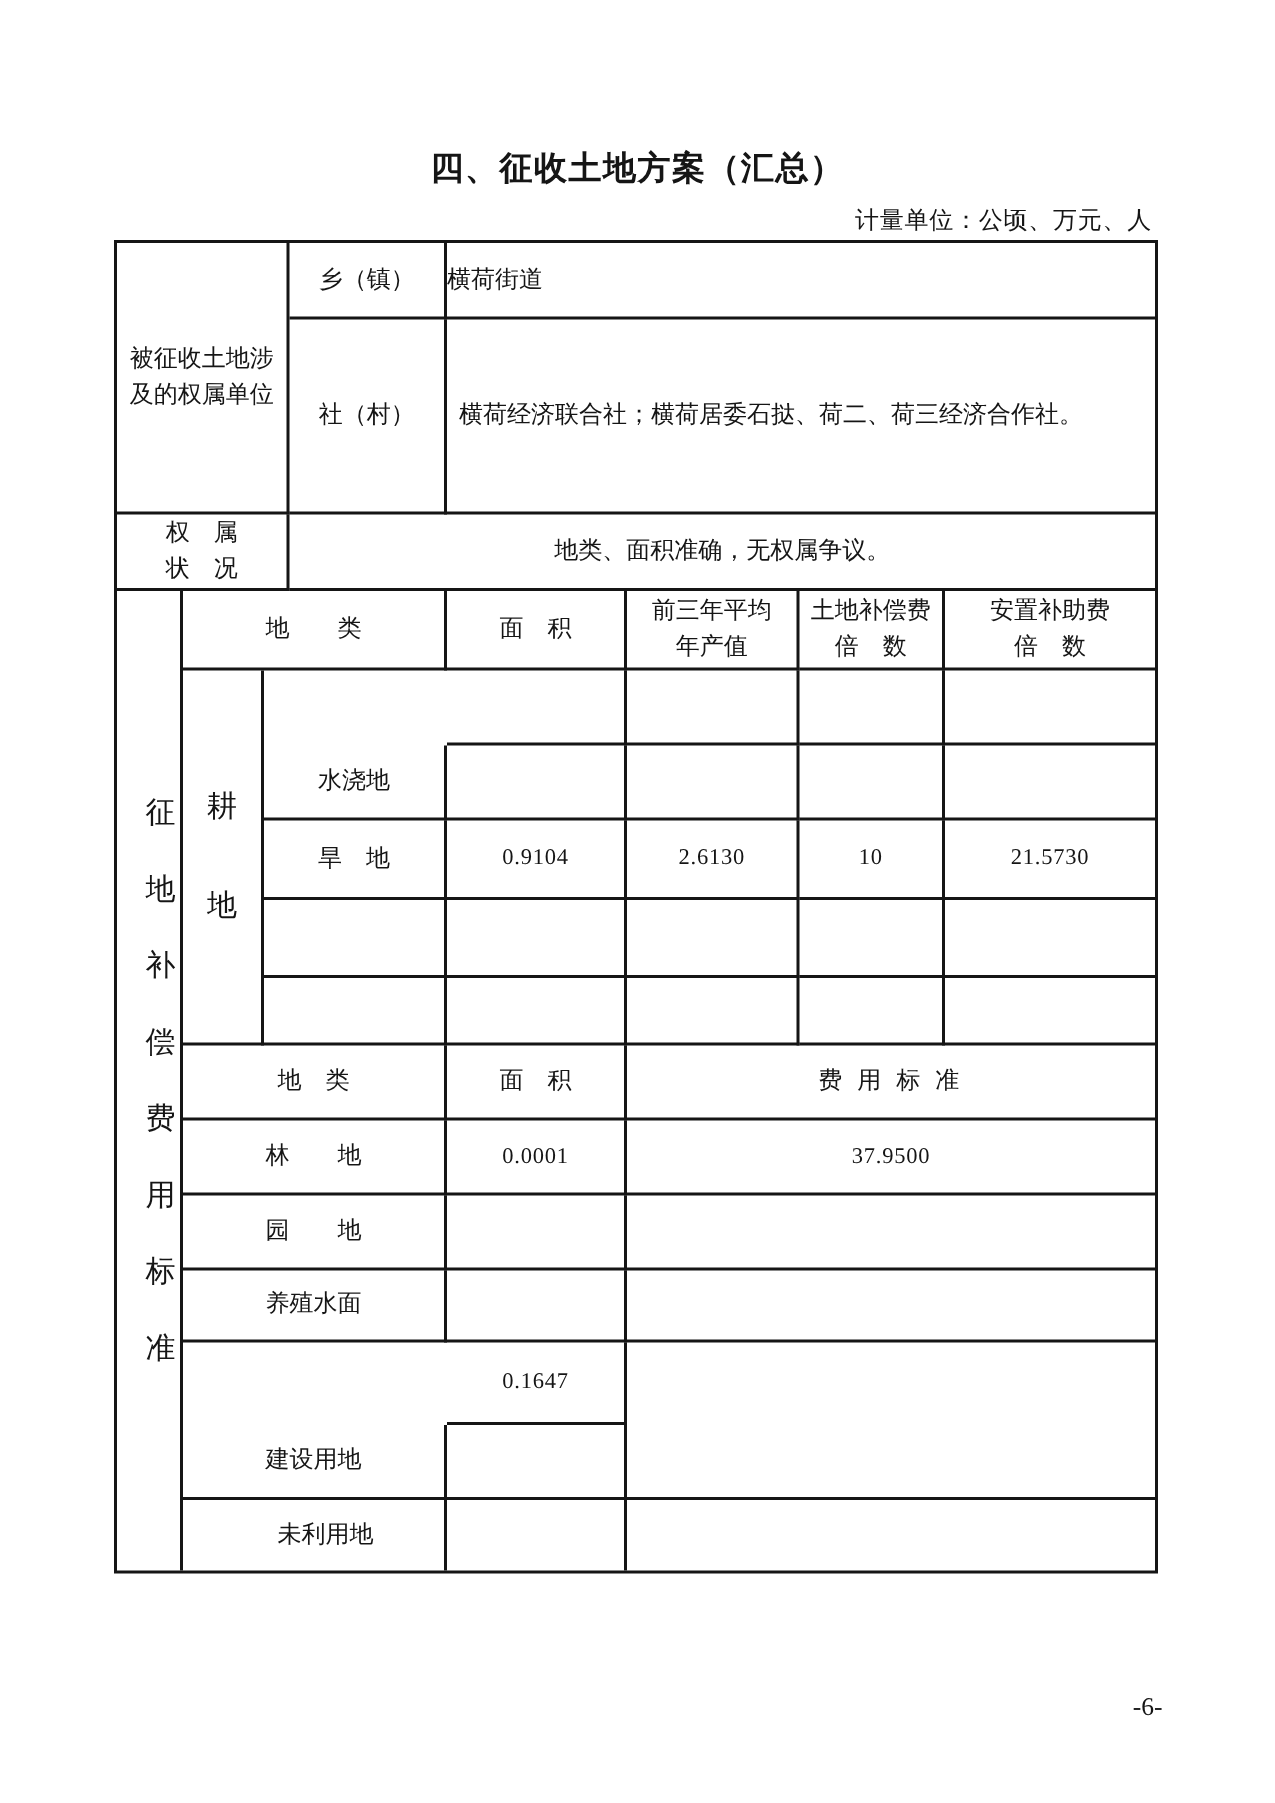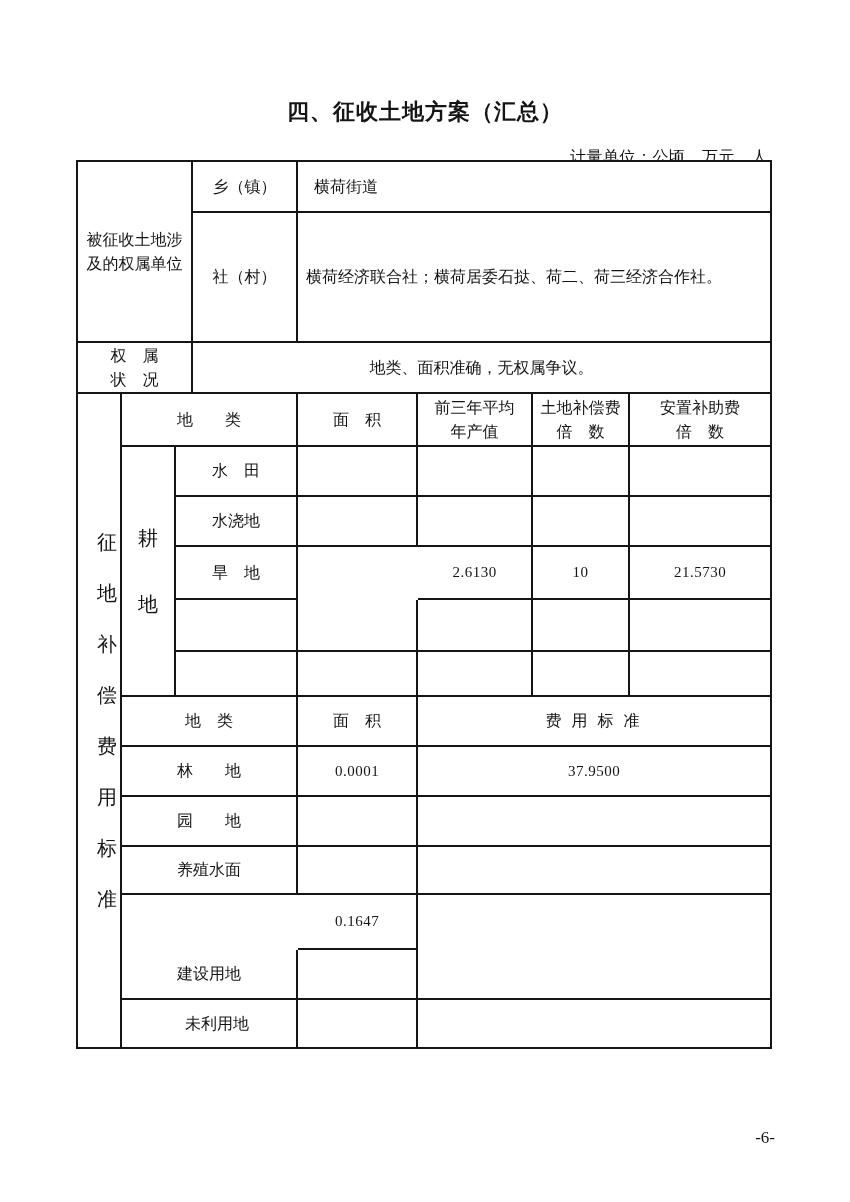--- a/index.html
+++ b/index.html
@@ -17,21 +17,21 @@
     position: absolute;
     top: 97px; left: 0; width: 850px;
     text-align: center;
     font-family: "Liberation Sans", "DejaVu Sans", sans-serif;
     font-weight: 700;
     font-size: 22px;
     letter-spacing: 1px;
   }
   .unit-note {
     position: absolute;
-    top: 147px; left: 78px; width: 690px;
+    top: 137px; left: 78px; width: 690px;
     text-align: right;
     font-size: 16px;
     letter-spacing: 0.5px;
   }
 
   .form-grid {
     position: absolute;
     top: 160px; left: 76px;
     display: grid;
     grid-template-columns: 44px 54px 17px 105px 120px 115px 97px 140px;
@@ -49,21 +49,21 @@
     font-size: 16px;
     line-height: 1.5;
     text-align: center;
     white-space: pre-line;
     overflow: hidden;
   }
   .c.noR { border-right: none; }
   .c.noB { border-bottom: none; margin-left: 16px; }
   .c.left { justify-content: flex-start; text-align: left; }
   .pad8  { padding-left: 8px; }
-  .pad10 { padding-left: 16px; }
+  .pad10 { padding-left: 0; }
 
   .wrap-header { padding: 0 7px; }
 
   .vstack {
     width: 1.15em;
     word-break: break-all;
     text-align: center;
     font-size: 20px;
     line-height: 2.55;
   }
@@ -110,33 +110,33 @@
 年产值</div>
     <div class="c" style="grid-area:4/7/5/8">土地补偿费
 倍　数</div>
     <div class="c noR" style="grid-area:4/8/5/9">安置补助费
 倍　数</div>
 
     <div class="c" style="grid-area:5/2/10/3">
       <span class="vstack wide">耕地</span>
     </div>
 
-    <div class="c" style="grid-area:5/3/6/5">水　田</div>
     <div class="c num" style="grid-area:5/5/6/6"></div>
     <div class="c num" style="grid-area:5/6/6/7"></div>
     <div class="c num" style="grid-area:5/7/6/8"></div>
     <div class="c num noR" style="grid-area:5/8/6/9"></div>
 
     <div class="c" style="grid-area:6/3/7/5">水浇地</div>
     <div class="c num" style="grid-area:6/5/7/6"></div>
     <div class="c num" style="grid-area:6/6/7/7"></div>
     <div class="c num" style="grid-area:6/7/7/8"></div>
     <div class="c num noR" style="grid-area:6/8/7/9"></div>
 
     <div class="c" style="grid-area:7/3/8/5">旱　地</div>
+    <div class="c num" style="grid-area:7/5/8/6">0.9104</div>
     <div class="c num" style="grid-area:7/6/8/7">2.6130</div>
     <div class="c num" style="grid-area:7/7/8/8">10</div>
     <div class="c num noR" style="grid-area:7/8/8/9">21.5730</div>
 
     <div class="c" style="grid-area:8/3/9/5"></div>
     <div class="c num" style="grid-area:8/5/9/6"></div>
     <div class="c num" style="grid-area:8/6/9/7"></div>
     <div class="c num" style="grid-area:8/7/9/8"></div>
     <div class="c num noR" style="grid-area:8/8/9/9"></div>
 

